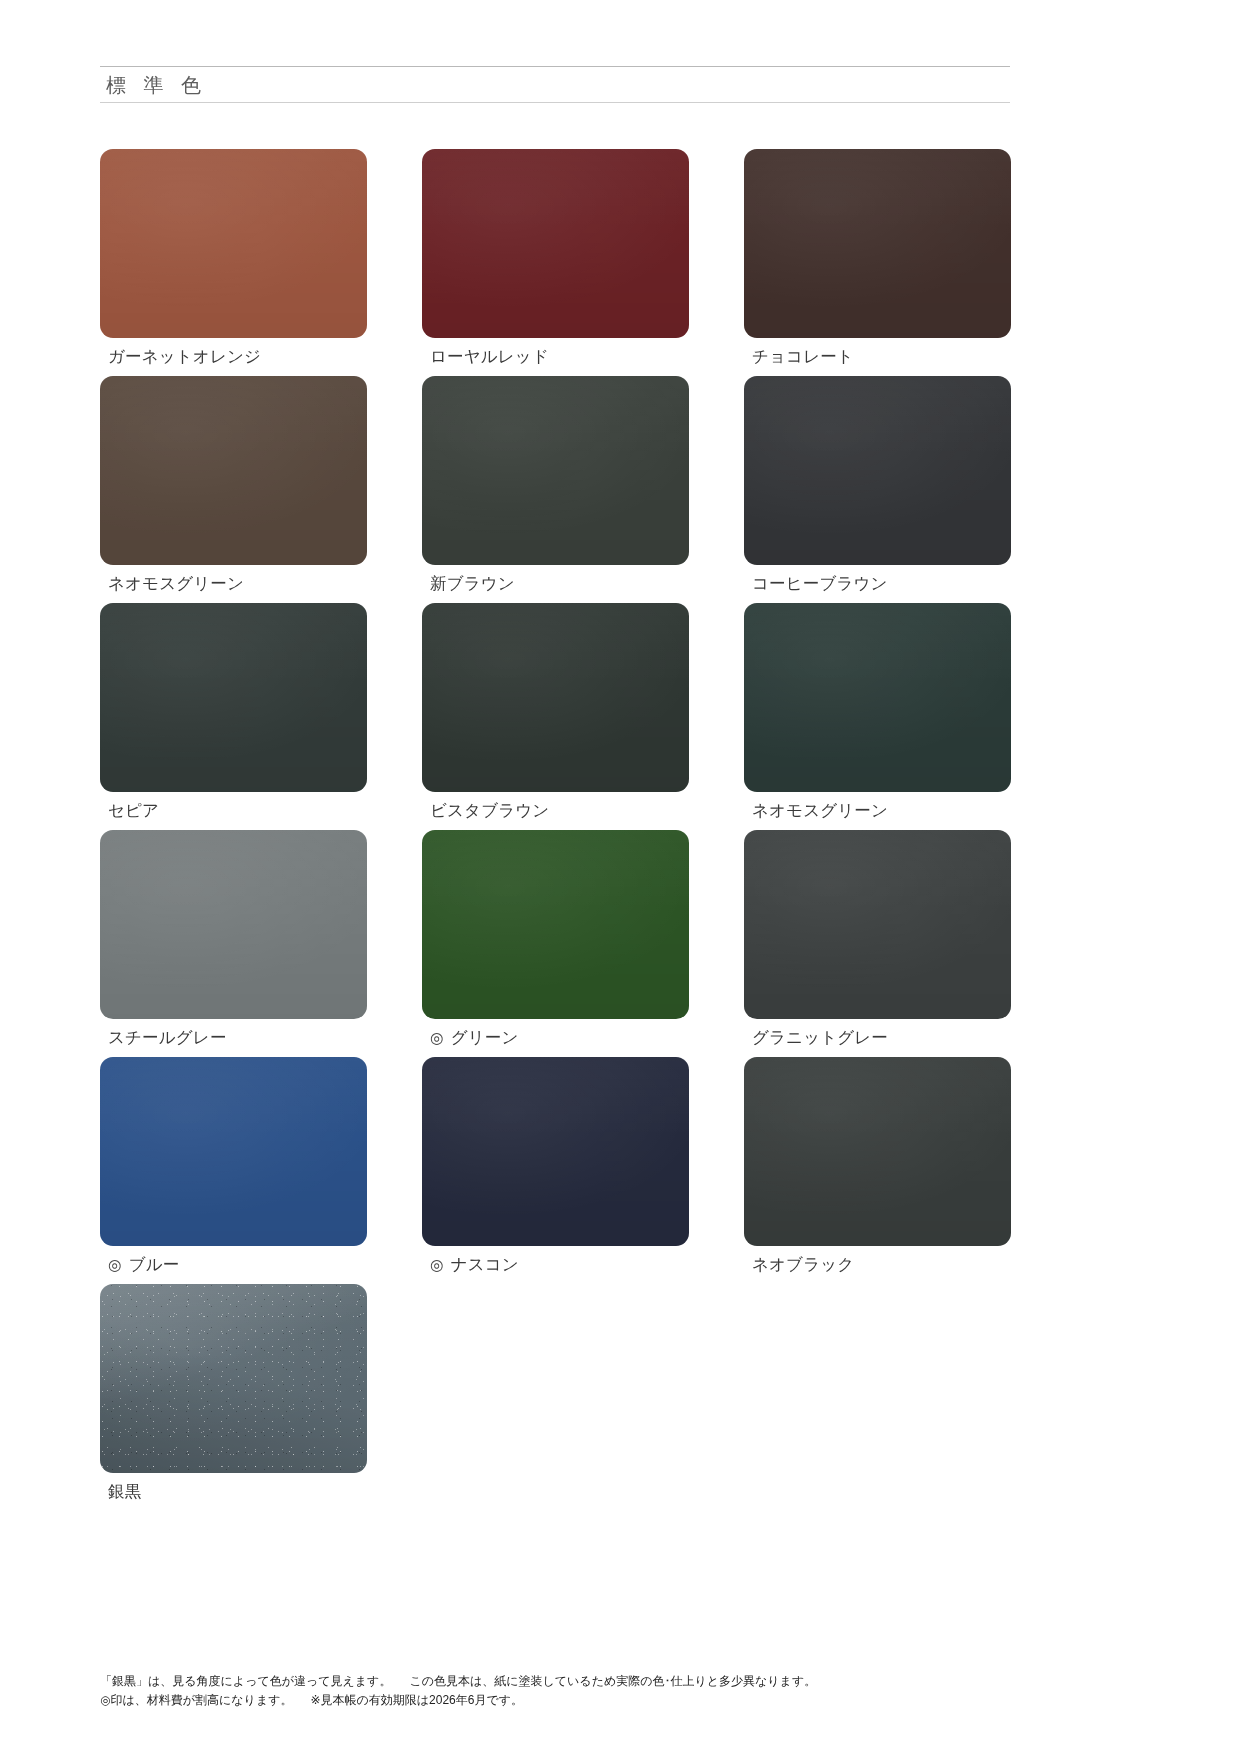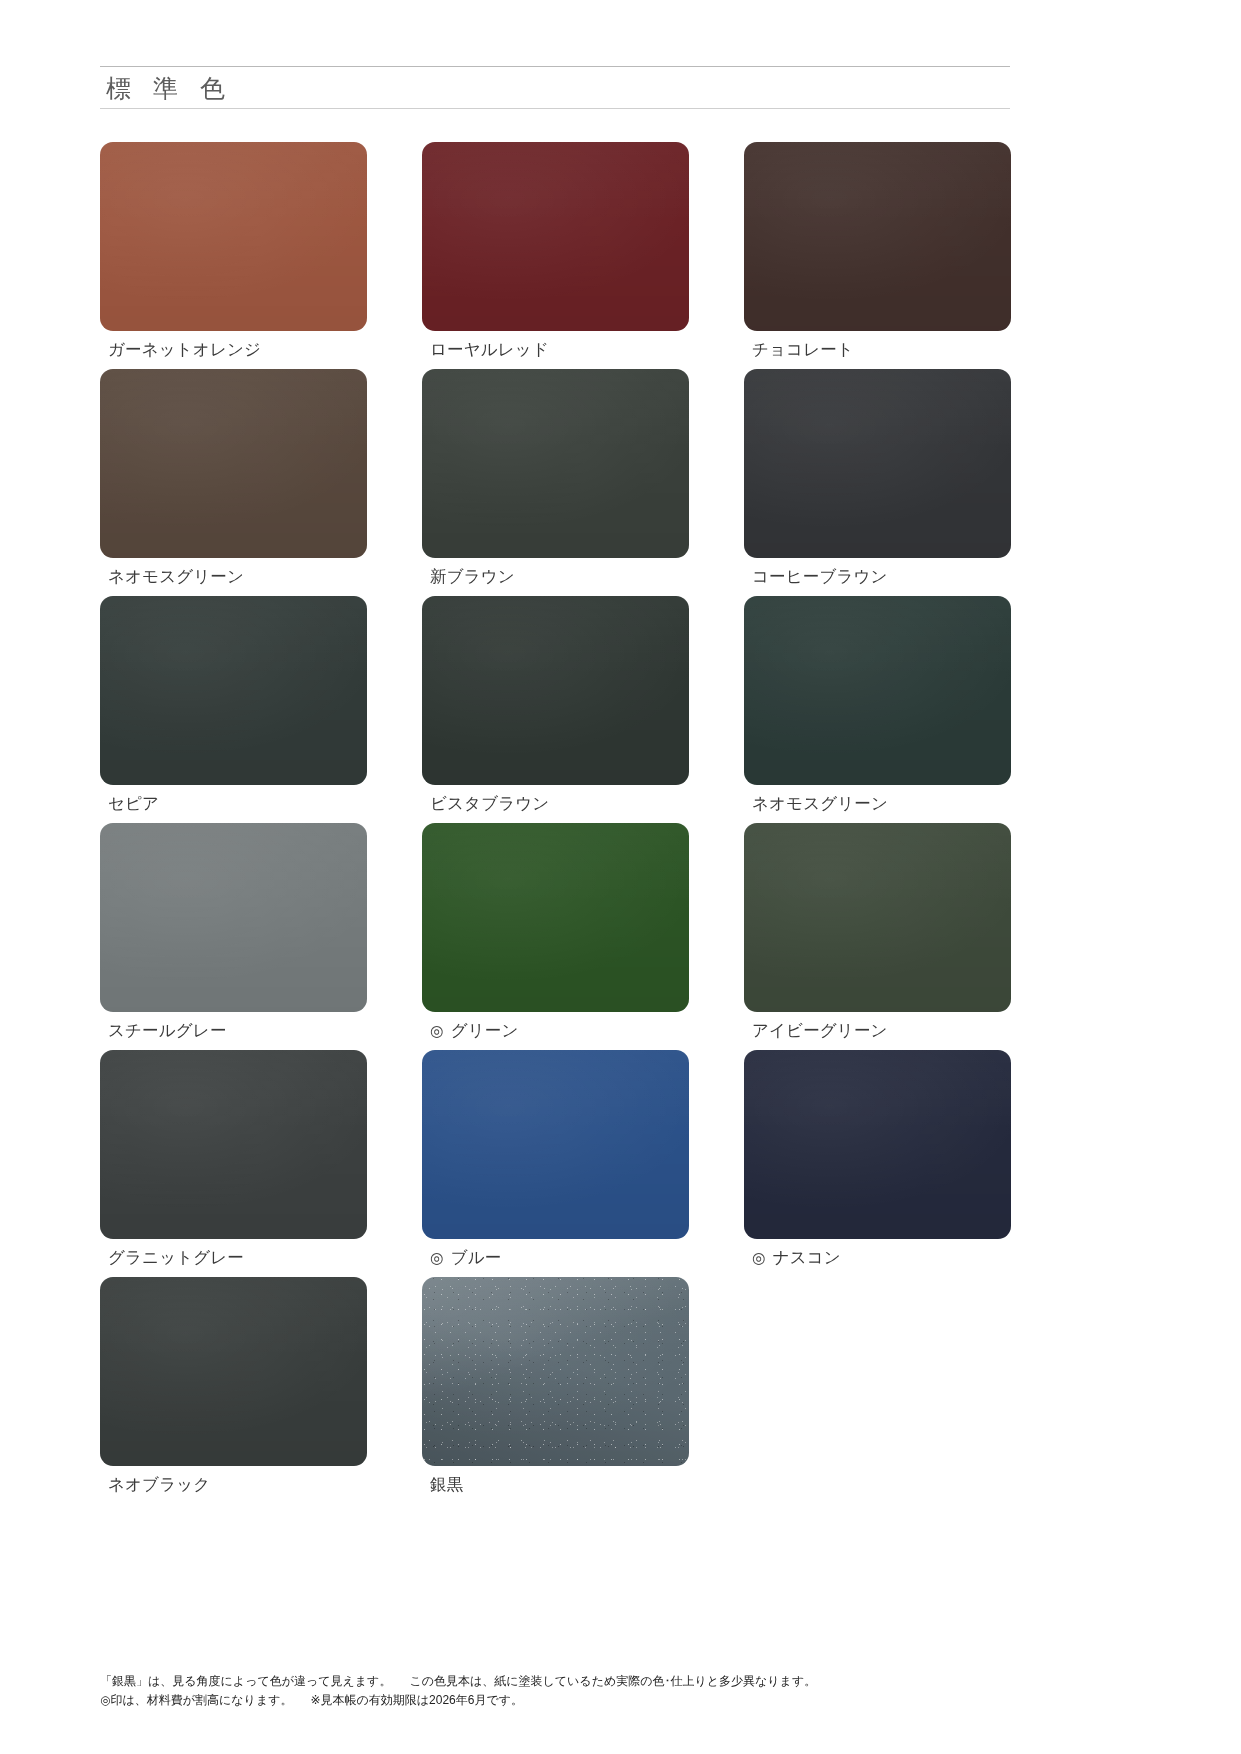--- a/index.html
+++ b/index.html
@@ -23,33 +23,33 @@
     left:100px; top:66px;
     width:910px;
   }
   .rule{
     height:1px;
     background:#b9b9b9;
     width:100%;
   }
   .rule.bottom{background:#cfcfcf;}
   .header-title{
-    font-size:25px;
+    font-size:20px;
     letter-spacing:.30em;
     color:#5d5d5d;
     font-weight:400;
     padding:6px 2px 4px 6px;
     line-height:1.25;
     white-space:nowrap;
   }
 
   
   .grid{
     position:absolute;
-    left:100px; top:142px;
+    left:100px; top:149px;
     width:911px;
     display:grid;
     grid-template-columns:repeat(3,267px);
     column-gap:55px;
     row-gap:0;
   }
   .cell{
     width:267px;
     height:227px;
     position:relative;
@@ -177,24 +177,20 @@
       </div>
       <div class="cell">
         <div class="swatch" style="background-color: rgb(117, 123, 124);"></div>
         <div class="label"><span>スチールグレー</span></div>
       </div>
       <div class="cell">
         <div class="swatch" style="background-color: rgb(44, 84, 37);"></div>
         <div class="label"><span class="mark">◎</span><span>グリーン</span></div>
       </div>
       <div class="cell">
-        <div class="swatch" style="background-color: rgb(62, 74, 59);"></div>
-        <div class="label"><span>アイビーグリーン</span></div>
-      </div>
-      <div class="cell">
         <div class="swatch" style="background-color: rgb(60, 64, 64);"></div>
         <div class="label"><span>グラニットグレー</span></div>
       </div>
       <div class="cell">
         <div class="swatch" style="background-color: rgb(43, 81, 137);"></div>
         <div class="label"><span class="mark">◎</span><span>ブルー</span></div>
       </div>
       <div class="cell">
         <div class="swatch" style="background-color: rgb(37, 42, 61);"></div>
         <div class="label"><span class="mark">◎</span><span>ナスコン</span></div>

